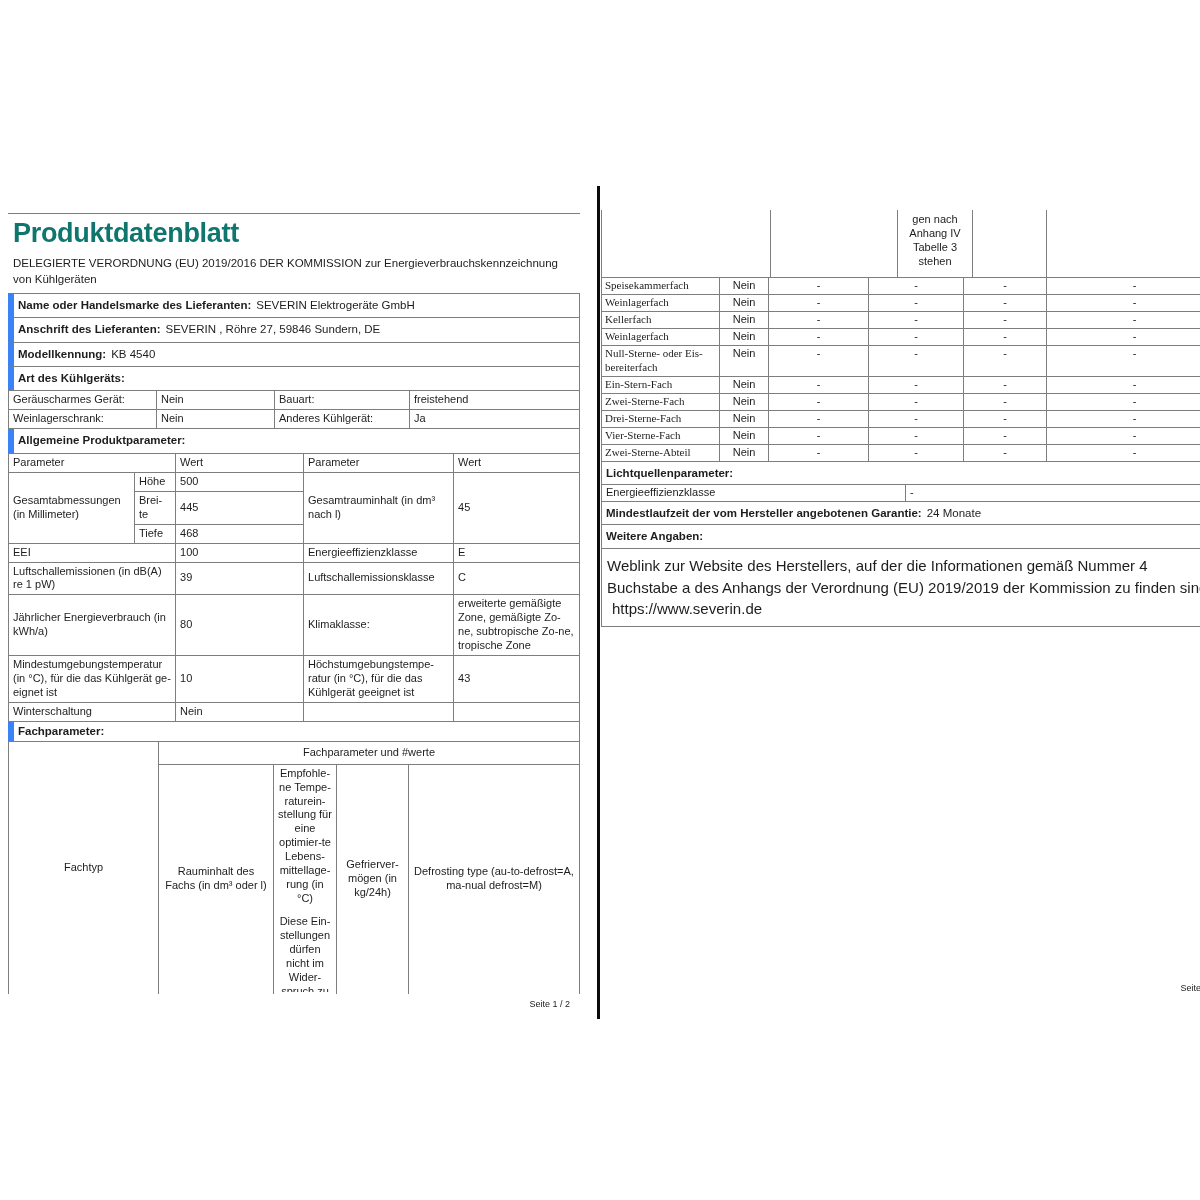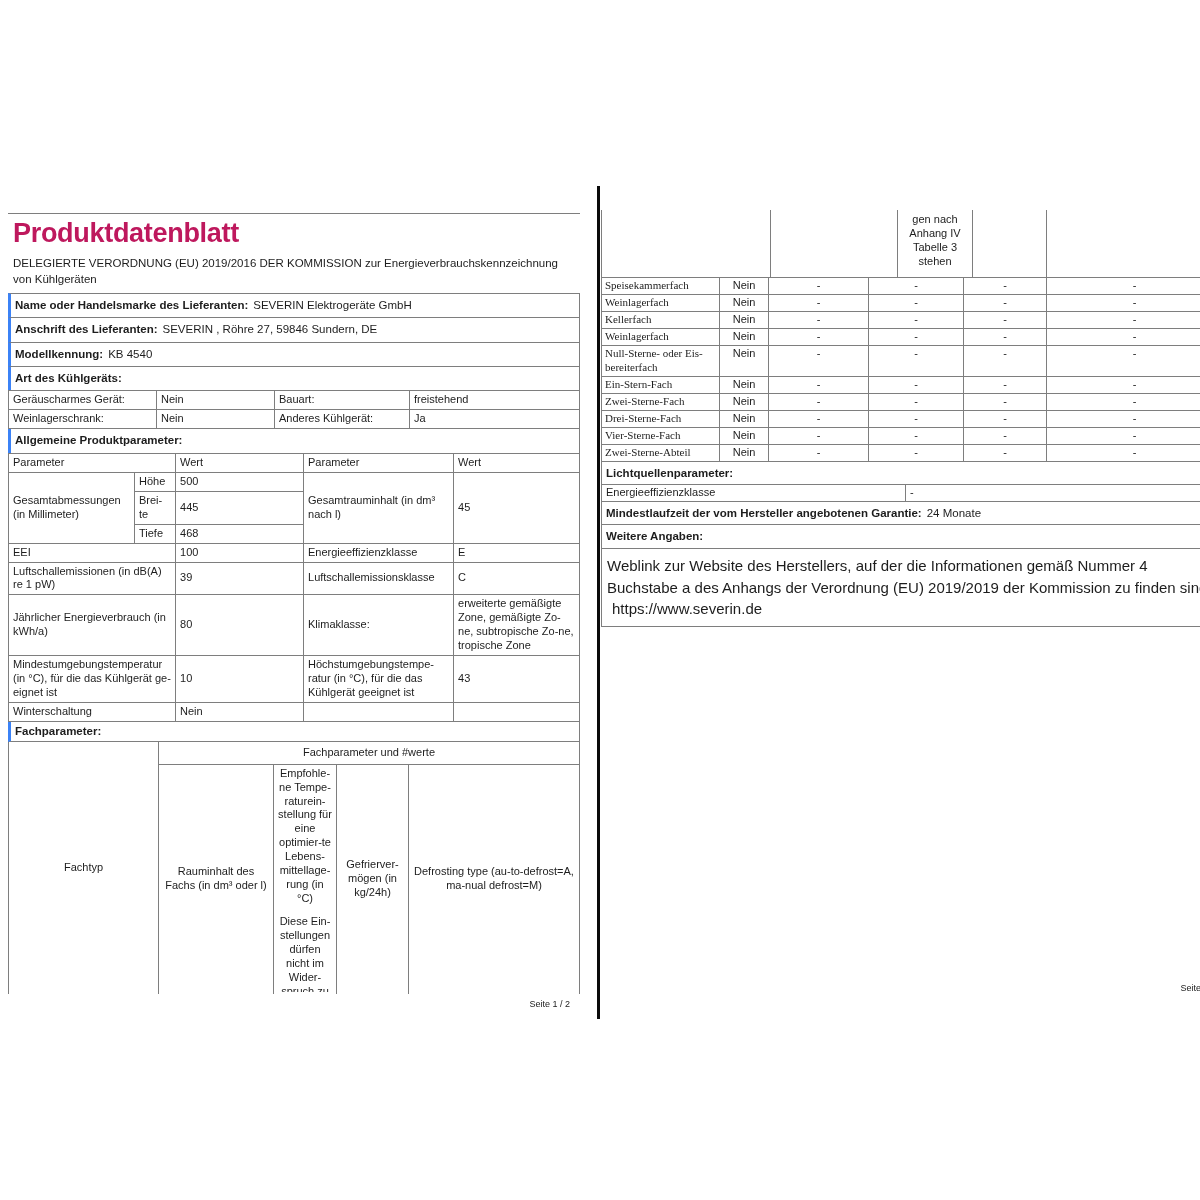--- a/index.html
+++ b/index.html
@@ -9,21 +9,21 @@
   }
   .page{position:absolute;}
   #page1{left:8px;top:213px;width:572px;border-top:1px solid #7e7e7e;}
   #page2{left:601px;top:210px;width:622px;}
   #divider{position:absolute;left:597px;top:186px;width:3px;height:833px;background:#0b0b0b;}
 
   .head-block{padding:5px 5px 3px 5px;}
   h1{margin:0 0 6px 0;font-size:27px;line-height:1.1;letter-spacing:-0.3px;font-weight:bold;}
   .subtitle{font-size:11.5px;line-height:1.4;padding-bottom:3px;}
 
-  .lrow{border-top:1px solid #7e7e7e;border-left:3px solid #3b82f6;border-right:1px solid #7e7e7e;
+  .lrow{border-top:1px solid #7e7e7e;border-left:6px solid #3b82f6;border-right:1px solid #7e7e7e;
         padding:4px 4px 5px 4px;font-size:11.5px;line-height:1.25;}
   .lab{font-weight:bold;}
   .val{margin-left:5px;}
   .sect{font-weight:bold;}
   .tightband{padding:2px 4px;}
   .bb{border-bottom:1px solid #7e7e7e;}
 
   .tbl{border-collapse:collapse;table-layout:fixed;width:100%;}
   .tbl td{border:1px solid #7e7e7e;font-size:11px;line-height:1.27;padding:2px 4px;
           vertical-align:middle;word-wrap:break-word;overflow:hidden;}
@@ -50,21 +50,21 @@
   .defrost{padding:2px 24px;}
 </style>
 </head>
 <body>
 
 <div id="divider"></div>
 
 <div id="page1" class="page">
 
   <div class="head-block">
-    <h1 style="color:#be185d;">Produktdatenblatt</h1>
+    <h1 style="color:#0f766e;">Produktdatenblatt</h1>
     <div class="subtitle">DELEGIERTE VERORDNUNG (EU) 2019/2016 DER KOMMISSION zur Energieverbrauchskennzeichnung von Kühlgeräten</div>
   </div>
 
   <div>
 
       <div class="lrow">
         <span class="lab">Name oder Handelsmarke des Lieferanten:</span><span class="val">SEVERIN Elektrogeräte GmbH</span>
       </div>
 
       <div class="lrow">

